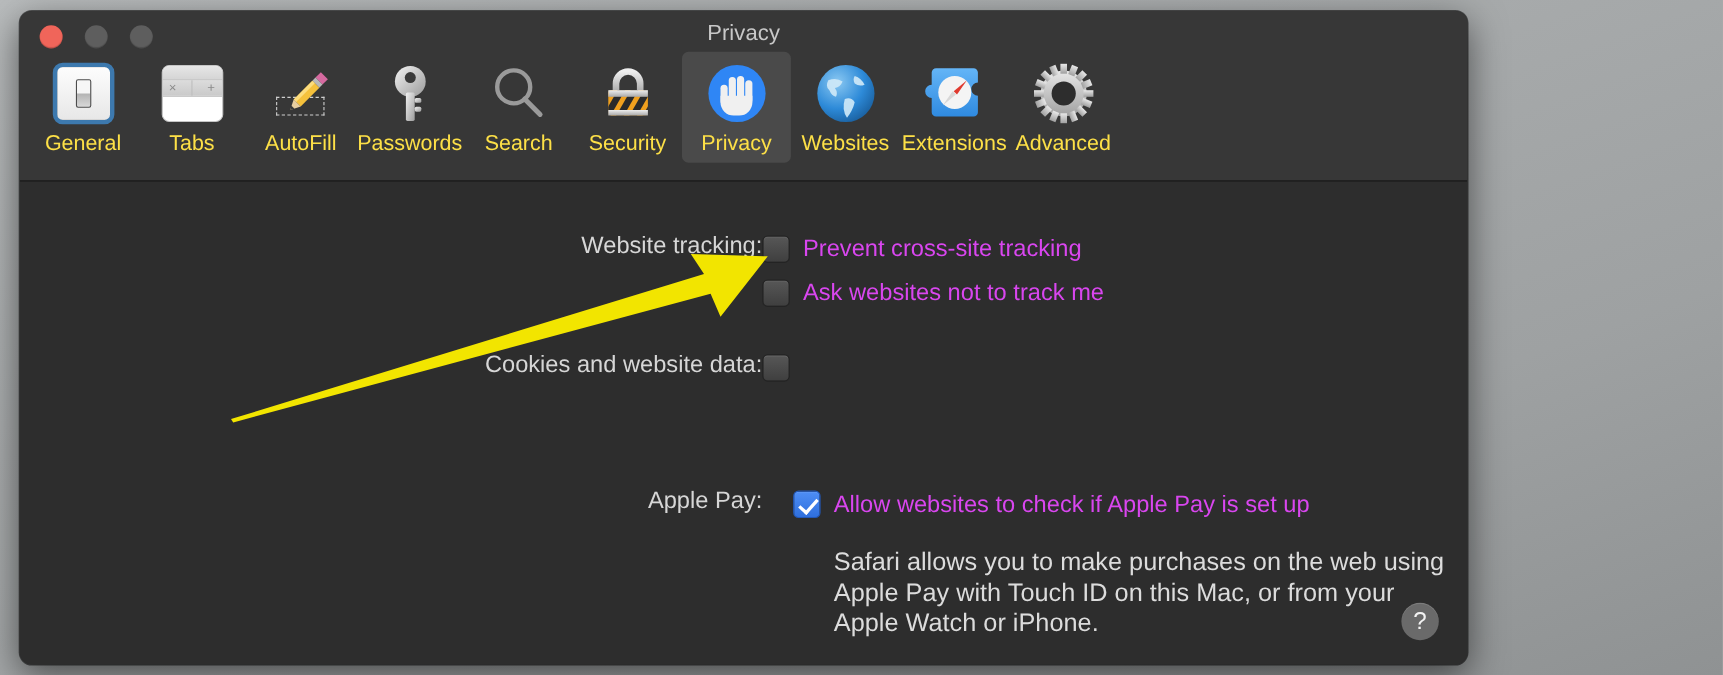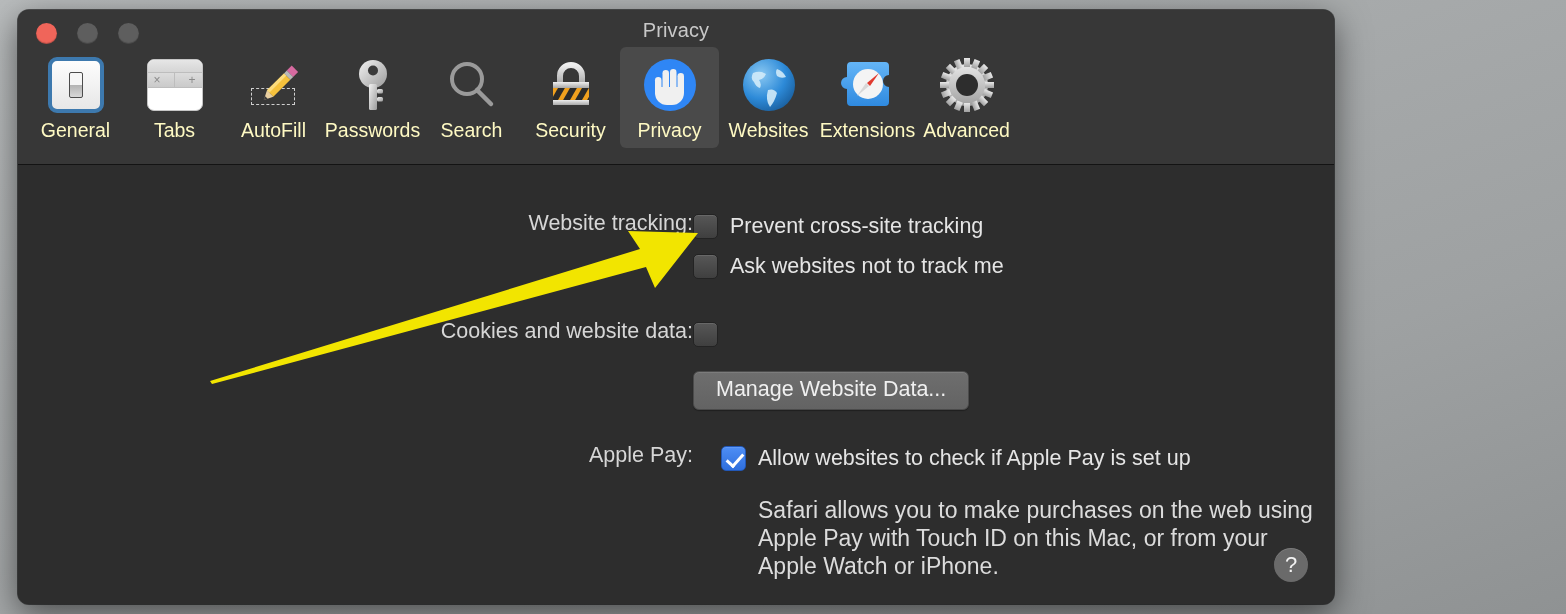--- a/index.html
+++ b/index.html
@@ -66,21 +66,21 @@
   }
   .tb-item.selected { background: #4a4a4a; }
   .tb-glyph {
     width: 62px; height: 62px;
     display: flex; align-items: center; justify-content: center;
     position: relative;
   }
   .tb-label {
     margin-top: 3px;
     font-size: 19.5px;
-    color: #fef9c3;
+    color: #fde047;
     white-space: nowrap;
   }
 
   
   .ic-general {
     width: 56px; height: 56px; border-radius: 9px;
     background: linear-gradient(#fdfdfd, #e7e7e7);
     border: 4px solid #3d79ae;
     display: flex; align-items: center; justify-content: center;
   }
@@ -172,21 +172,21 @@
     content: "";
     position: absolute;
     left: 8px; top: 3px;
     width: 7px; height: 14px;
     border: solid #ffffff;
     border-width: 0 3px 3px 0;
     transform: rotate(42deg);
   }
   .cb-text {
     font-size: 21.5px;
-    color: #e5e5e5;
+    color: #d946ef;
     white-space: nowrap;
     text-align: right;
   }
 
   .push-button {
     background: linear-gradient(#6e6e6e, #636363);
     border: 1px solid #4b4b4b;
     border-radius: 6px;
     color: #f0f0f0;
     font-size: 21.5px;
@@ -449,21 +449,20 @@
         </div>
       </div>
     </div>
 
     <div class="row" style="left:195px; top:153px;">
       <div class="row-label">Cookies and website data:</div>
       <div class="ctrl-col">
         <div class="cb-line">
           <div class="checkbox"></div>
         </div>
-        <button class="push-button" style="margin-top:12px;">Manage Website Data...</button>
       </div>
     </div>
 
     <div class="row" style="left:195px; top:277px;gap:28px;">
       <div class="row-label">Apple Pay:</div>
       <div class="ctrl-col">
         <div class="cb-line">
           <div class="checkbox checked"></div>
           <div class="cb-text">Allow websites to check if Apple Pay is set up</div>
         </div>

